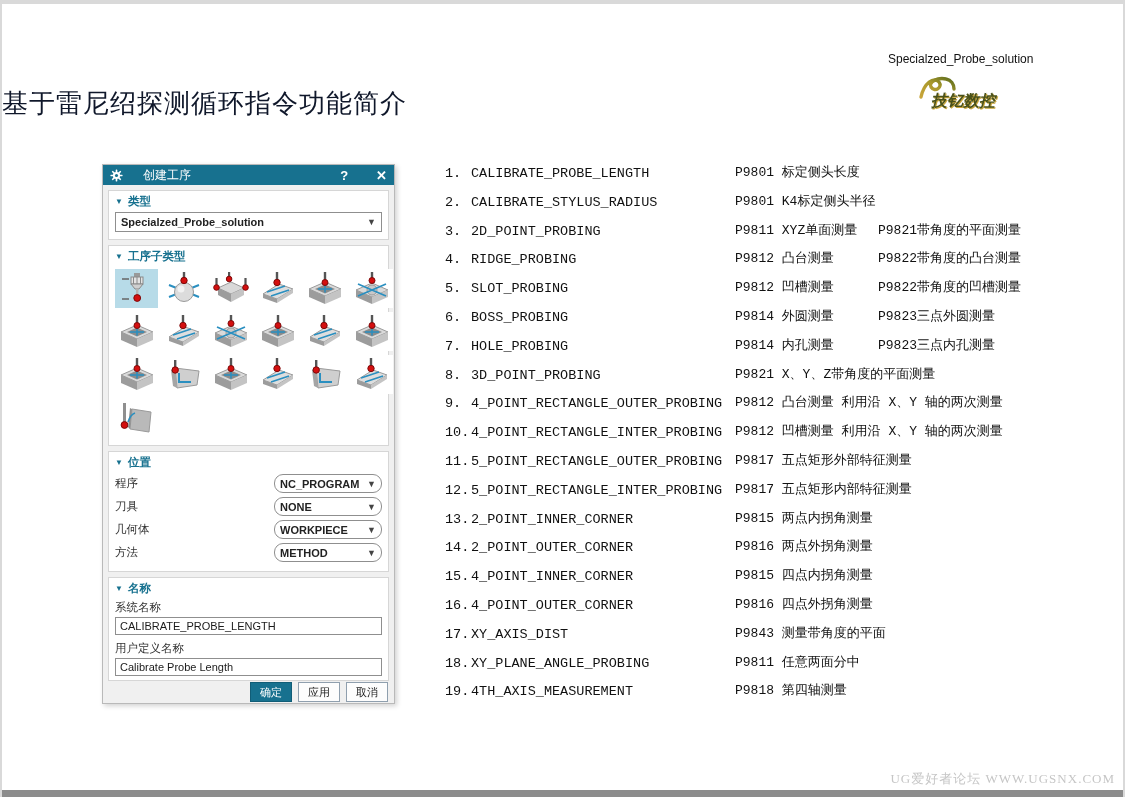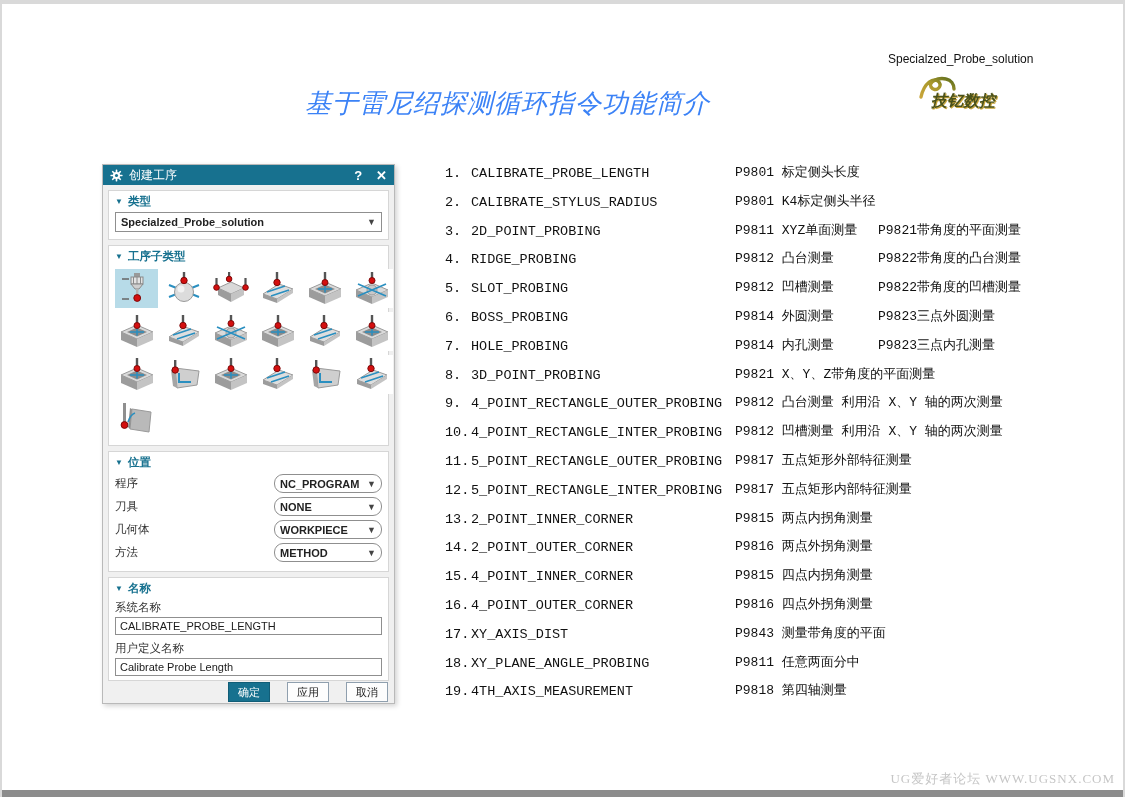--- a/index.html
+++ b/index.html
@@ -3,34 +3,34 @@
 <meta charset="utf-8">
 <style>
   html,body{margin:0;padding:0;}
   body{width:1125px;height:797px;position:relative;background:#ffffff;overflow:hidden;
        font-family:"Liberation Sans",sans-serif;}
   .frame{position:absolute;inset:0;background:#fff;
          border-top:4px solid #d9d9d9;border-left:2px solid #d9d9d9;border-right:2px solid #d9d9d9;
          box-sizing:border-box;}
   .bottom-strip{position:absolute;left:0;right:0;bottom:0;height:7px;background:#8c8c8c;}
 
-  .page-title{position:absolute;left:0;right:110px;top:82px;text-align:center;
-              font-family:"Liberation Serif",serif;font-size:26px;color:#3b82f6;letter-spacing:1px;font-style:italic;}
+  .page-title{position:absolute;left:0;right:110px;top:82px;text-align:left;
+              font-family:"Liberation Serif",serif;font-size:26px;color:#0f172a;letter-spacing:1px;}
   .caption{position:absolute;left:886px;top:48px;font-size:12px;color:#111;}
   .logo{position:absolute;left:914px;top:70px;width:100px;height:44px;}
   .logo svg{position:absolute;left:2px;top:0;}
   .logo-text{position:absolute;left:15px;top:17px;font-style:italic;font-weight:bold;
              font-size:16px;color:#49511a;text-shadow:1px 1px 0 #c9a53a;white-space:nowrap;}
 
   
   .dialog{position:absolute;left:100px;top:160px;width:293px;height:540px;background:#f0f0f0;
           border:1px solid #b9b9b9;box-shadow:2px 2px 5px rgba(0,0,0,.18);
           display:flex;flex-direction:column;box-sizing:border-box;}
   .dlg-header{height:20px;background:#17718f;color:#fff;display:flex;align-items:center;
-              padding:0 7px;gap:6px;flex:none;}
+              padding:0 7px;gap:20px;flex:none;}
   .dlg-title{font-size:12px;flex:1;}
   .dlg-help,.dlg-close{font-size:13px;font-weight:bold;cursor:pointer;line-height:1;}
   .dlg-help{margin-right:8px;}
   .card{background:#fff;border:1px solid #d6d6d6;margin:5px 5px 0;flex:none;}
   .sec-hdr{display:flex;align-items:center;gap:5px;padding:3px 6px 2px;color:#17718f;
            font-weight:bold;font-size:11.5px;}
   .tri{font-size:8px;line-height:1;}
   .dropdown{height:20px;border:1px solid #8f8f8f;background:#fff;display:flex;align-items:center;
             padding:0 5px;margin:1px 6px 7px;font-size:11px;font-weight:bold;color:#222;box-sizing:border-box;}
   .dd-val{flex:1;overflow:hidden;white-space:nowrap;}
@@ -41,21 +41,21 @@
   .icon-cell.selected{background:#b7dbe8;}
   .icon-cell svg{width:38px;height:34px;}
   .loc-rows{padding:1px 0 6px;}
   .loc-row{display:flex;align-items:center;padding:1px 6px;margin-bottom:2px;}
   .loc-label{flex:1;font-size:11.5px;color:#333;}
   .loc-row .dropdown{width:108px;margin:0;height:19px;flex:none;border-radius:9px;}
   .fld-label{display:block;font-size:11.5px;color:#333;padding:2px 6px 2px;}
   .fld-input{display:block;width:calc(100% - 12px);margin:0 6px 4px;height:18px;
              border:1px solid #8f8f8f;font-family:"Liberation Sans",sans-serif;font-size:11px;
              padding:0 4px;box-sizing:border-box;color:#1a1a1a;background:#fff;}
-  .dlg-footer{flex:1;display:flex;align-items:center;justify-content:flex-end;gap:17px;padding:0 6px;}
+  .dlg-footer{flex:1;display:flex;align-items:center;justify-content:flex-end;gap:6px;padding:0 6px;}
   .btn{height:20px;min-width:40px;font-size:11px;border:1px solid #8f9fae;background:#fdfdfd;
        color:#222;display:flex;align-items:center;justify-content:center;padding:0 9px;
        box-sizing:border-box;cursor:pointer;}
   .btn.primary{background:#17718f;border-color:#115d77;color:#fff;}
 
   
   .op-list{position:absolute;left:415px;top:155px;width:706px;
            font-family:"Liberation Mono","DejaVu Sans Mono",monospace;color:#111;margin-left:28px;}
   .op-row{position:relative;height:28.8px;line-height:28.8px;white-space:nowrap;}
   .op-num{display:inline-block;min-width:26px;font-size:13.5px;}

